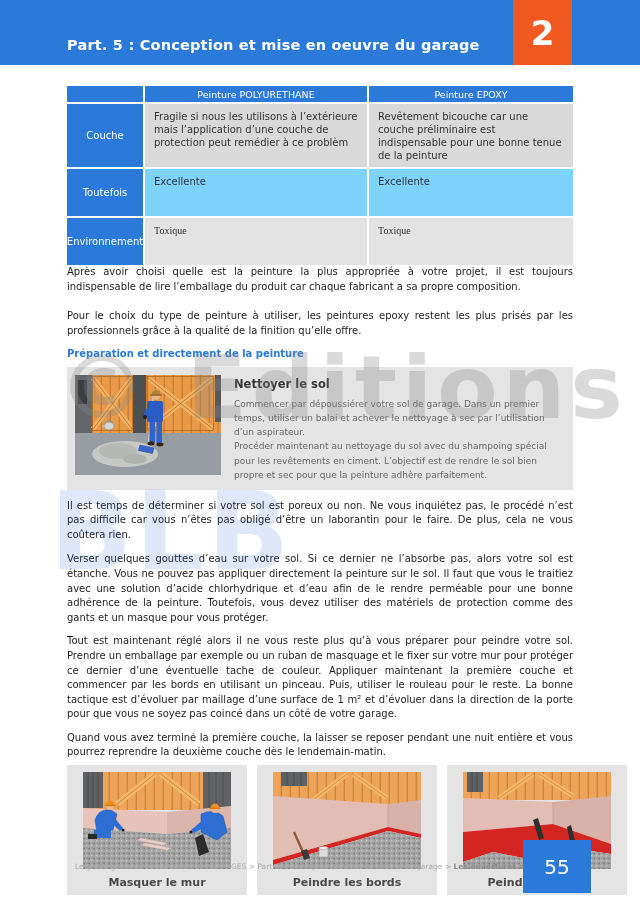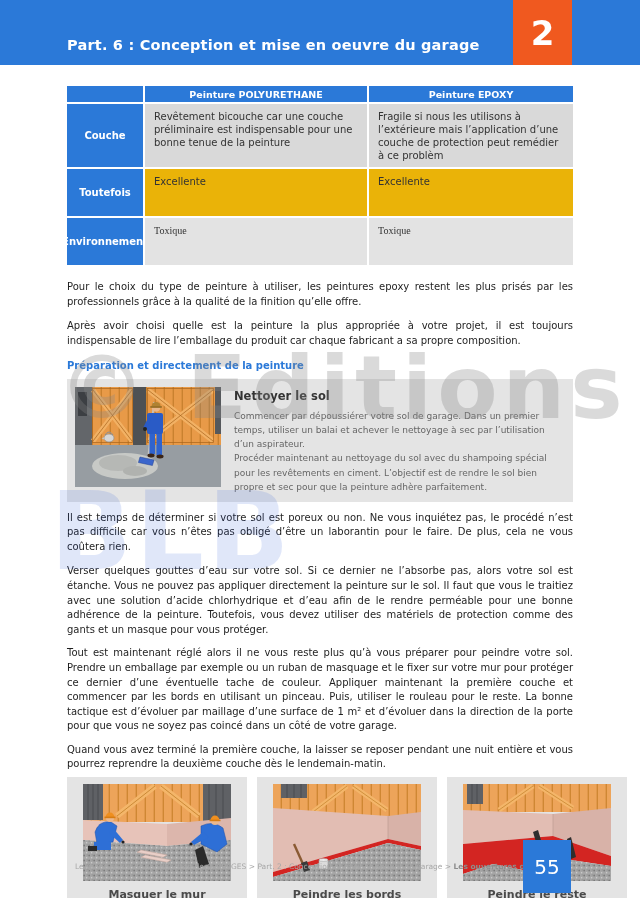--- a/index.html
+++ b/index.html
@@ -10,26 +10,26 @@
   }
   
   .hdr { position:absolute; top:0; left:0; width:640px; height:65px; background:#2b79d8; }
   .hdr-title { position:absolute; left:67px; top:37px; font-size:14.5px; font-weight:bold; color:#ffffff; letter-spacing:.2px; }
   .part-badge { position:absolute; left:513px; top:0; width:59px; height:65px; background:#f0591f;
     color:#fff; font-size:34px; font-weight:bold; display:flex; align-items:center; justify-content:center; }
   
   .content { position:absolute; left:67px; top:86px; width:506px; }
   
   .cmp-table { display:grid; grid-template-columns:76px 222px 1fr; gap:2px; background:#fff; }
-  .th, .tl { background:#2b79d8; color:#fff; font-weight:bold; display:flex; align-items:center; justify-content:center; text-align:center; }
+  .th, .tl { background:#2b79d8; color:#fff; font-weight:normal; display:flex; align-items:center; justify-content:center; text-align:center; }
   .th { font-size:9.5px; min-height:16px; padding:2px 2px; }
   .tl { font-size:10px; padding:18px 1px; }
   .td { font-size:10px; color:#333; padding:6px 9px 5px; line-height:1.3; }
   .rowA { background:#d9d9d9; }
-  .rowB { background:#eab308; }
+  .rowB { background:#7dd3fc; }
   .rowC { background:#e3e3e3;font-family:Liberation Serif, serif; }
   
   .para { font-size:10px; line-height:14.6px; color:#1e1e1e; text-align:justify; margin:0 0 10px; }
   .para.first { margin-top:15px; }
   .subhead { font-size:10px; font-weight:bold; color:#2b79d8; margin:3px 0 8px; }
   
   .step { display:flex; gap:13px; background:#e4e4e4; padding:8px; margin:0 0 9px; }
   .step-ill { width:146px; height:100px; flex:none; background:#9aa0a5; }
   .step-txt { flex:1; padding-top:2px; padding-right:2px; }
   .step-title { font-size:11.5px; font-weight:bold; color:#343434; margin-bottom:6px; }
@@ -40,55 +40,55 @@
   .card svg { width:148px; height:97px; display:block; }
   .card-cap { text-align:center; font-weight:bold; font-size:11px; color:#4a4a4a; margin-top:7px; }
   
   .wm1 { position:absolute; left:58px; top:336px; font-size:88px; font-weight:bold; color:#878787;
     opacity:.30; letter-spacing:5px; white-space:nowrap; pointer-events:none; z-index:5; }
   .wm2 { position:absolute; left:50px; top:424px; font-size:108px; font-weight:bold; color:#1d4ed8;
     opacity:.13; letter-spacing:3px; white-space:nowrap; pointer-events:none; z-index:5;margin-top:45px; }
   
   .crumb { position:absolute; left:75px; top:862px; font-size:7.5px; color:#a8a8a8; }
   .crumb b { color:#8d8d8d; }
-  .pagenum { position:absolute; left:523px; top:840px; width:48px; height:53px; background:#2b79d8;
+  .pagenum { position:absolute; left:523px; top:840px; width:68px; height:53px; background:#2b79d8;
     color:#fff; font-size:20px; display:flex; align-items:center; justify-content:center; }
 </style>
 </head>
 <body>
 
 <div class="page">
 
   <div class="hdr">
-    <div class="hdr-title">Part. 6 : Conception et mise en oeuvre du garage</div>
+    <div class="hdr-title">Part. 5 : Conception et mise en oeuvre du garage</div>
     <div class="part-badge">2</div>
   </div>
 
   <div class="content">
 
     <div class="cmp-table">
       <div class="th"></div>
       <div class="th">Peinture POLYURETHANE</div>
       <div class="th">Peinture EPOXY</div>
 
       <div class="tl">Couche</div>
+      <div class="td rowA">Fragile si nous les utilisons à l’extérieure mais l’application d’une couche de protection peut remédier à ce problèm</div>
       <div class="td rowA">Revêtement bicouche car une couche préliminaire est indispensable pour une bonne tenue de la peinture</div>
-      <div class="td rowA">Fragile si nous les utilisons à l’extérieure mais l’application d’une couche de protection peut remédier à ce problèm</div>
 
       <div class="tl">Toutefois</div>
       <div class="td rowB">Excellente</div>
       <div class="td rowB">Excellente</div>
 
       <div class="tl">Environnement</div>
       <div class="td rowC">Toxique</div>
       <div class="td rowC">Toxique</div>
     </div>
 
+    <p class="para" style="margin-bottom:12px">Après avoir choisi quelle est la peinture la plus appropriée à votre projet, il est toujours indispensable de lire l’emballage du produit car chaque fabricant a sa propre composition.</p>
     <p class="para first">Pour le choix du type de peinture à utiliser, les peintures epoxy restent les plus prisés par les professionnels grâce à la qualité de la finition qu’elle offre.</p>
-    <p class="para" style="margin-bottom:12px">Après avoir choisi quelle est la peinture la plus appropriée à votre projet, il est toujours indispensable de lire l’emballage du produit car chaque fabricant a sa propre composition.</p>
 
     <div class="subhead">Préparation et directement de la peinture</div>
 
     <div class="step">
       <svg class="step-ill" viewBox="0 0 146 100">
         <defs>
           <pattern id="wdA" width="9" height="58" patternUnits="userSpaceOnUse">
             <rect width="9" height="58" fill="#e89a48"></rect>
             <rect x="7.6" width="1.4" height="58" fill="#c9812f"></rect>
           </pattern>

